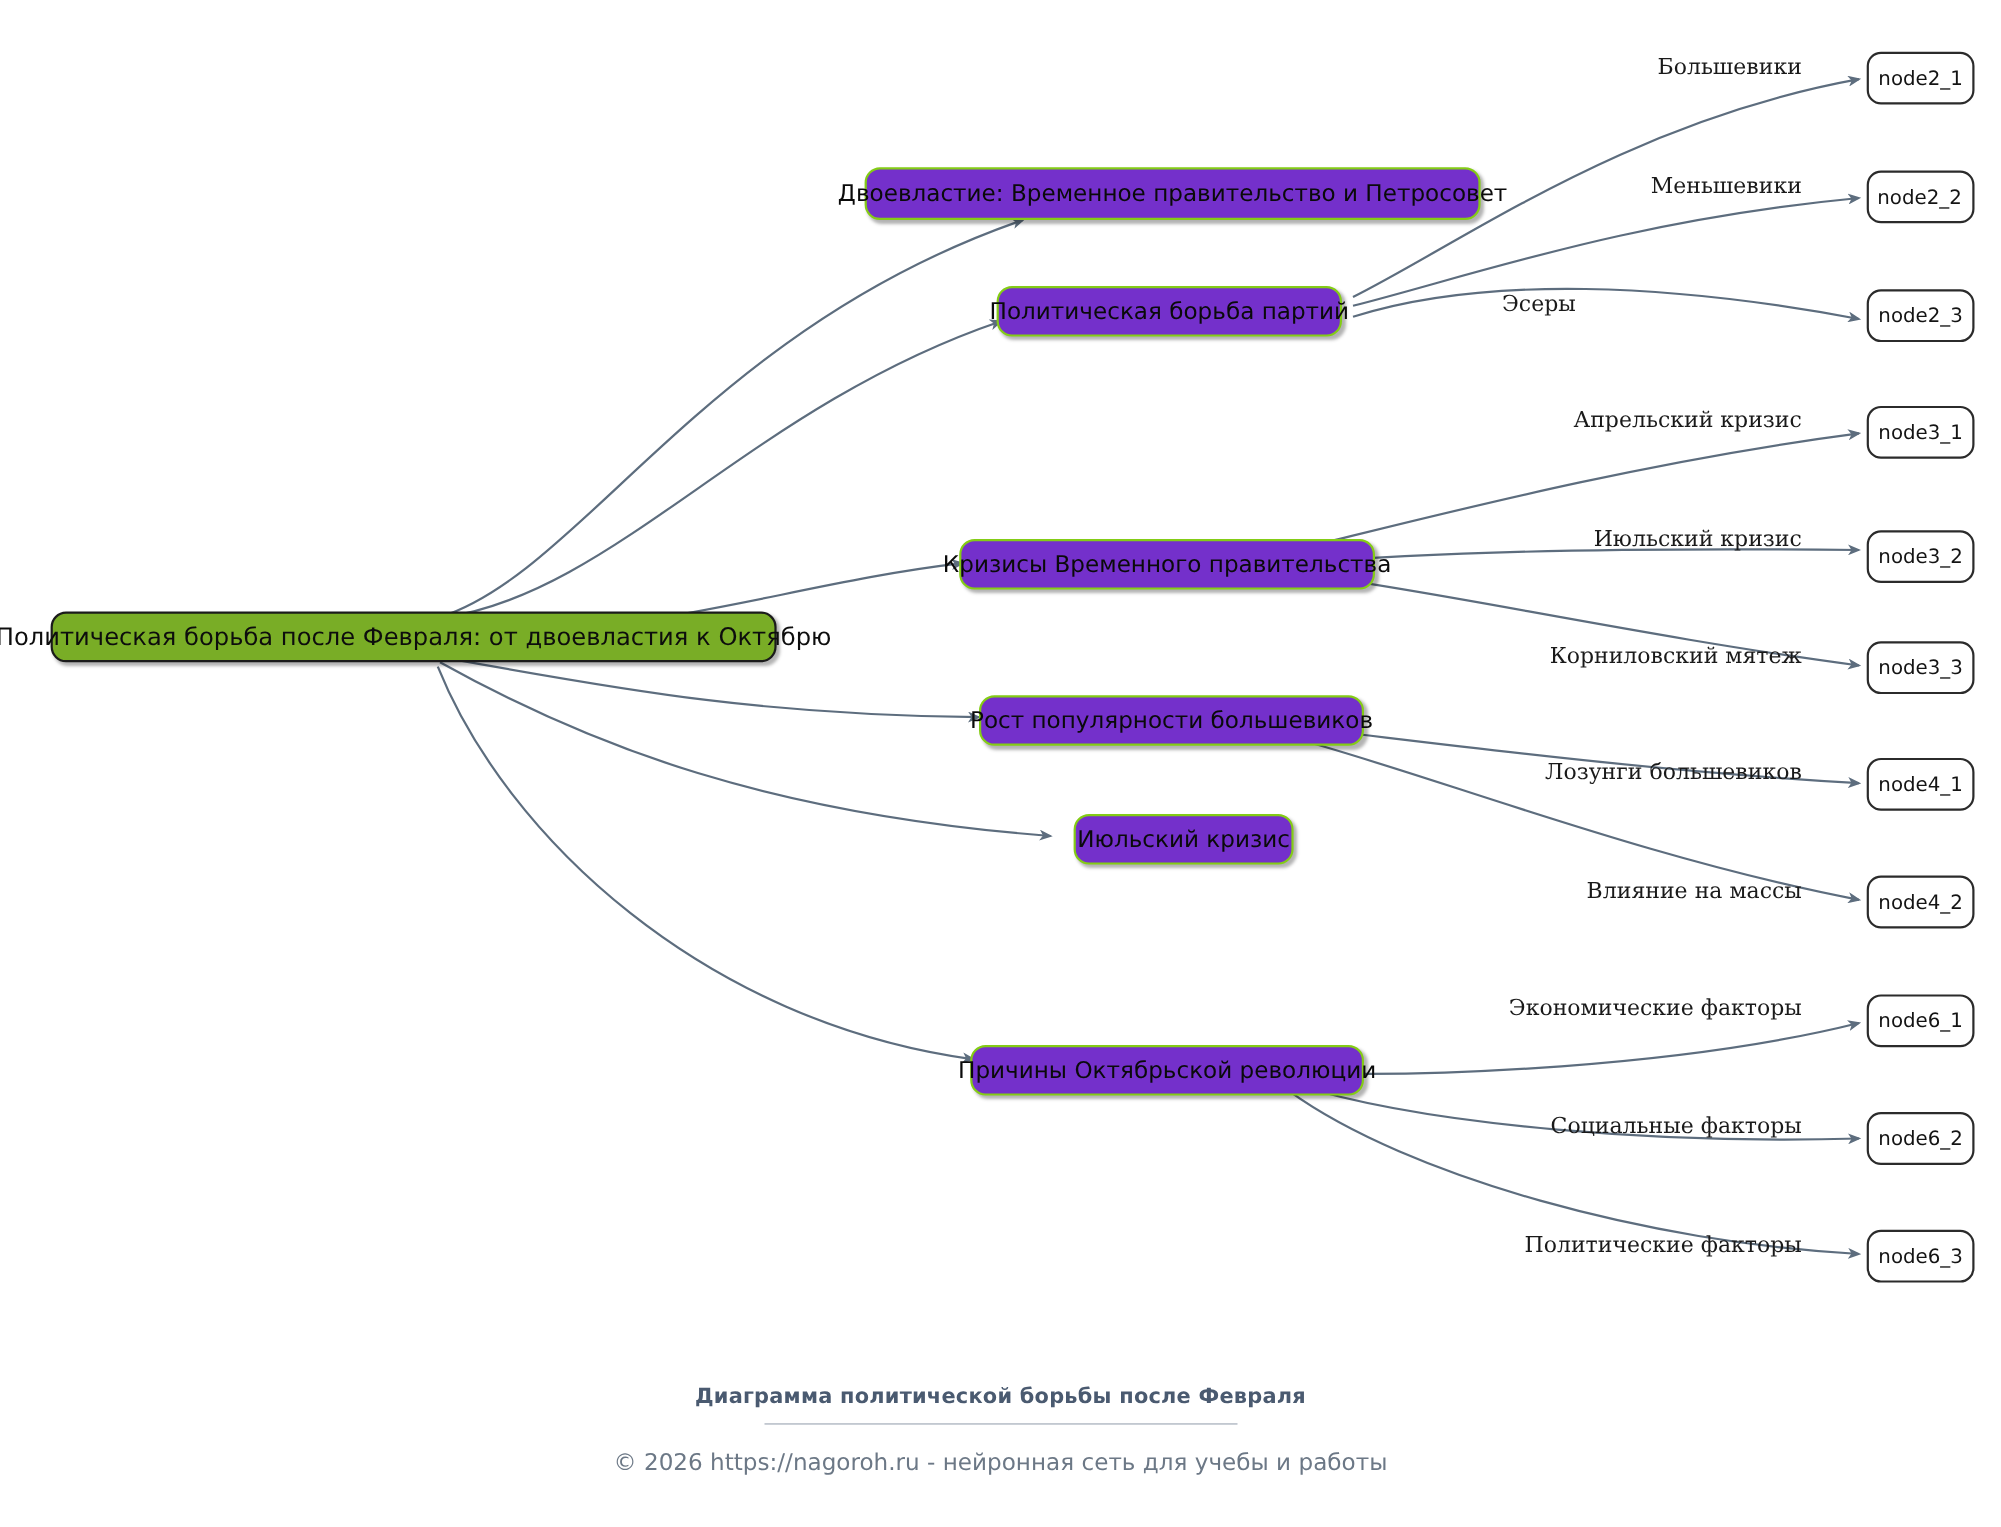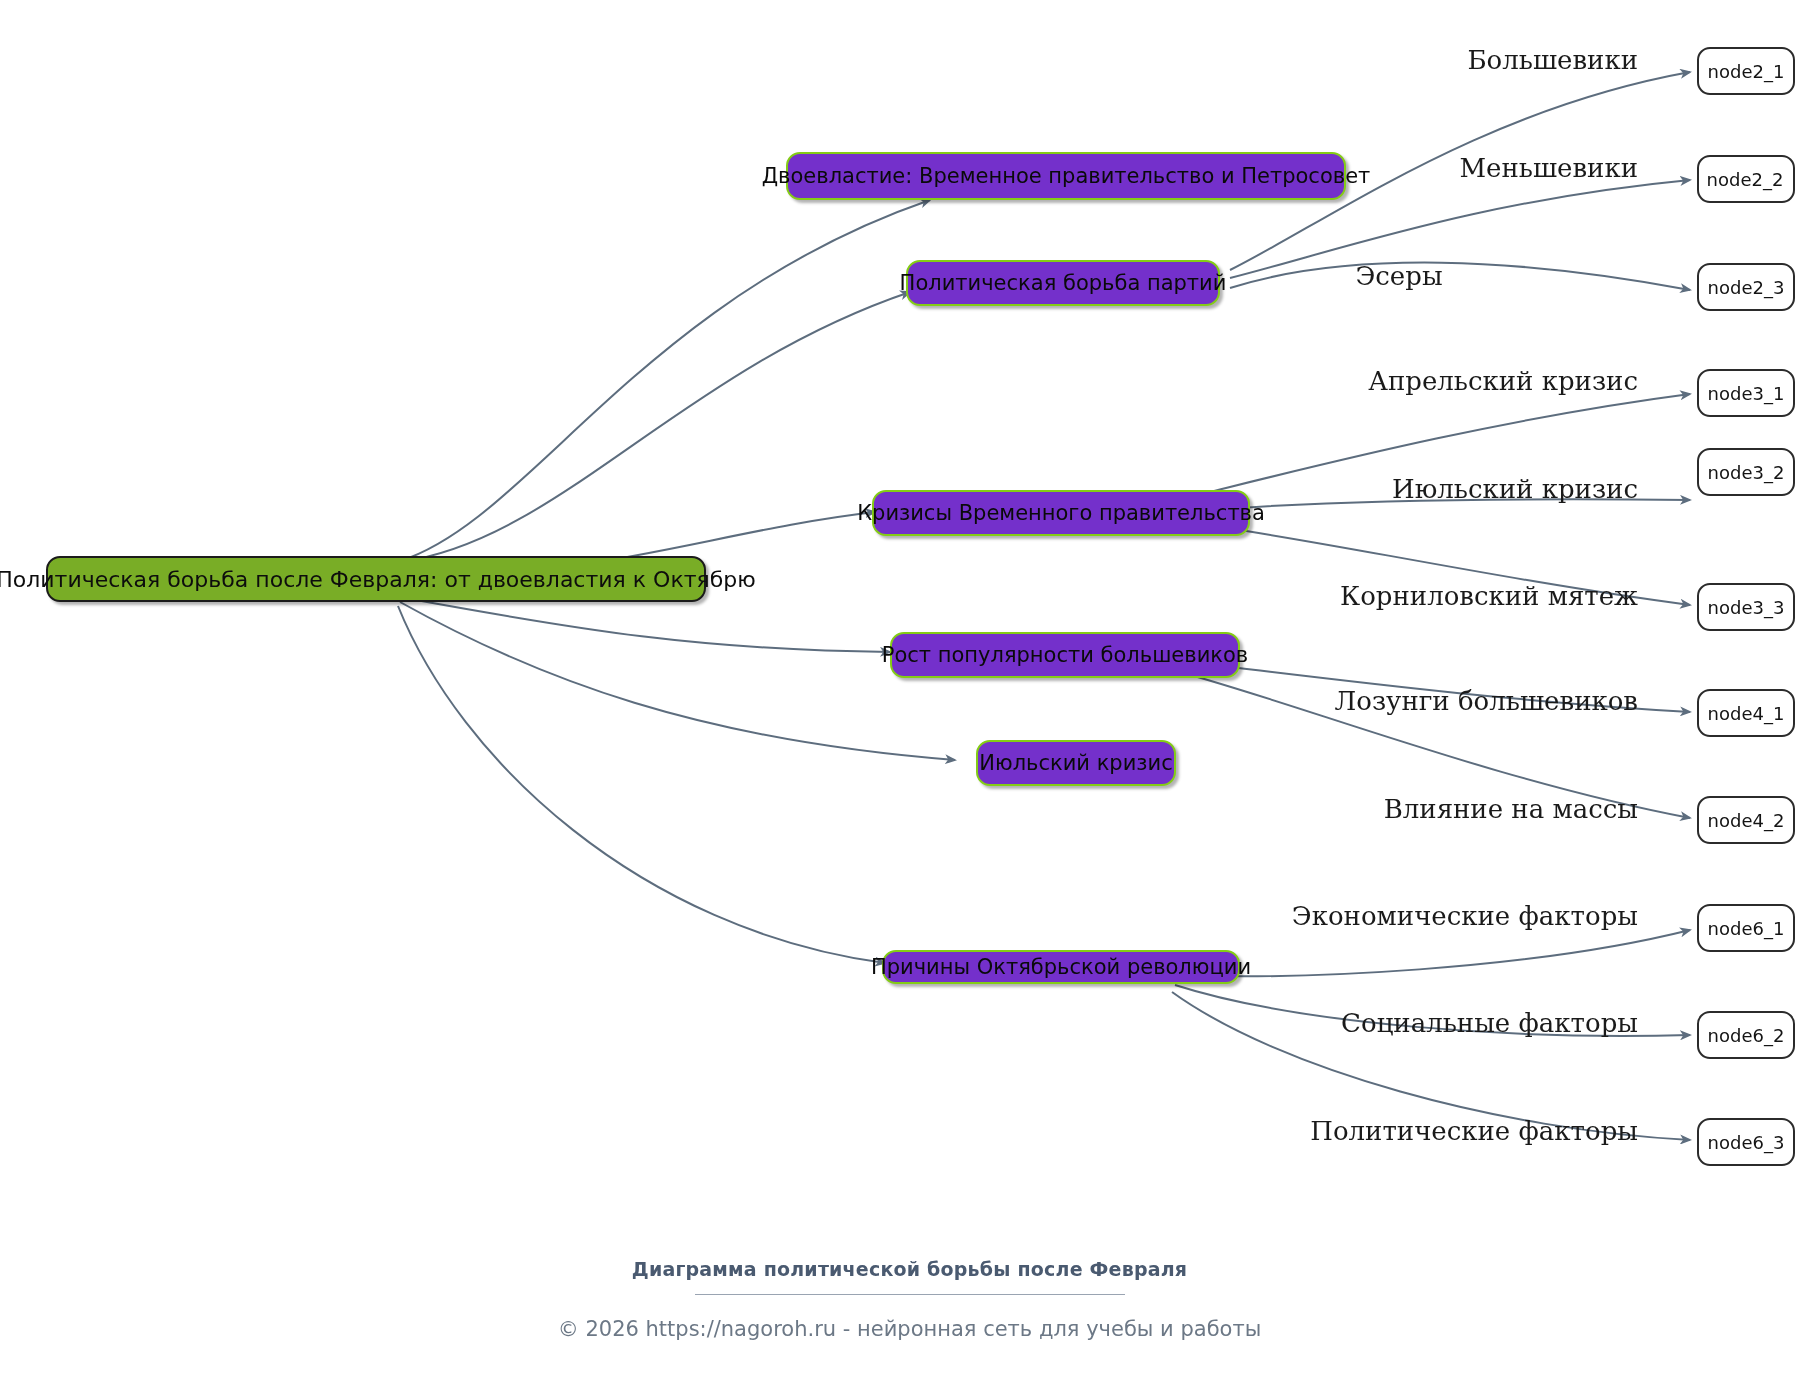--- a/index.html
+++ b/index.html
@@ -55,21 +55,21 @@
     background: #ffffff;
     border: 2px solid #2b2b2b;
     border-radius: 13px;
     color: #141414;
     font-size: 18px;
     padding: 0 12px;
   }
   .edge-label {
     position: absolute;
     font-family: "DejaVu Serif", serif;
-    font-size: 26px;
+    font-size: 20px;
     color: #1a1a1a;
     white-space: nowrap;
     text-align: right;
     transform: translateY(-50%);
   }
   #footer {
     position: absolute;
     left: 0;
     width: 1819px;
     text-align: center;
@@ -144,38 +144,38 @@
 </div>
 
 <div class="node node-branch" style="left:890px; top:632px; width:350px; height:46px;">
   <span>Рост популярности большевиков</span>
 </div>
 
 <div class="node node-branch" style="left:976px; top:740px; width:200px; height:46px;">
   <span>Июльский кризис</span>
 </div>
 
-<div class="node node-branch" style="left:882px; top:950px; width:358px; height:34px;">
+<div class="node node-branch" style="left:882px; top:950px; width:358px; height:46px;">
   <span>Причины Октябрьской революции</span>
 </div>
 
 <div class="node node-leaf" style="left:1697px; top:47px; width:98px; height:48px;">
   <span>node2_1</span>
 </div>
 <div class="node node-leaf" style="left:1697px; top:155px; width:98px; height:48px;padding-left:10px;">
   <span>node2_2</span>
 </div>
 <div class="node node-leaf" style="left:1697px; top:263px; width:98px; height:48px;">
   <span>node2_3</span>
 </div>
 
 <div class="node node-leaf" style="left:1697px; top:369px; width:98px; height:48px;">
   <span>node3_1</span>
 </div>
-<div class="node node-leaf" style="left:1697px; top:448px; width:98px; height:48px;">
+<div class="node node-leaf" style="left:1697px; top:482px; width:98px; height:48px;">
   <span>node3_2</span>
 </div>
 <div class="node node-leaf" style="left:1697px; top:583px; width:98px; height:48px;">
   <span>node3_3</span>
 </div>
 
 <div class="node node-leaf" style="left:1697px; top:689px; width:98px; height:48px;">
   <span>node4_1</span>
 </div>
 <div class="node node-leaf" style="left:1697px; top:796px; width:98px; height:48px;">

